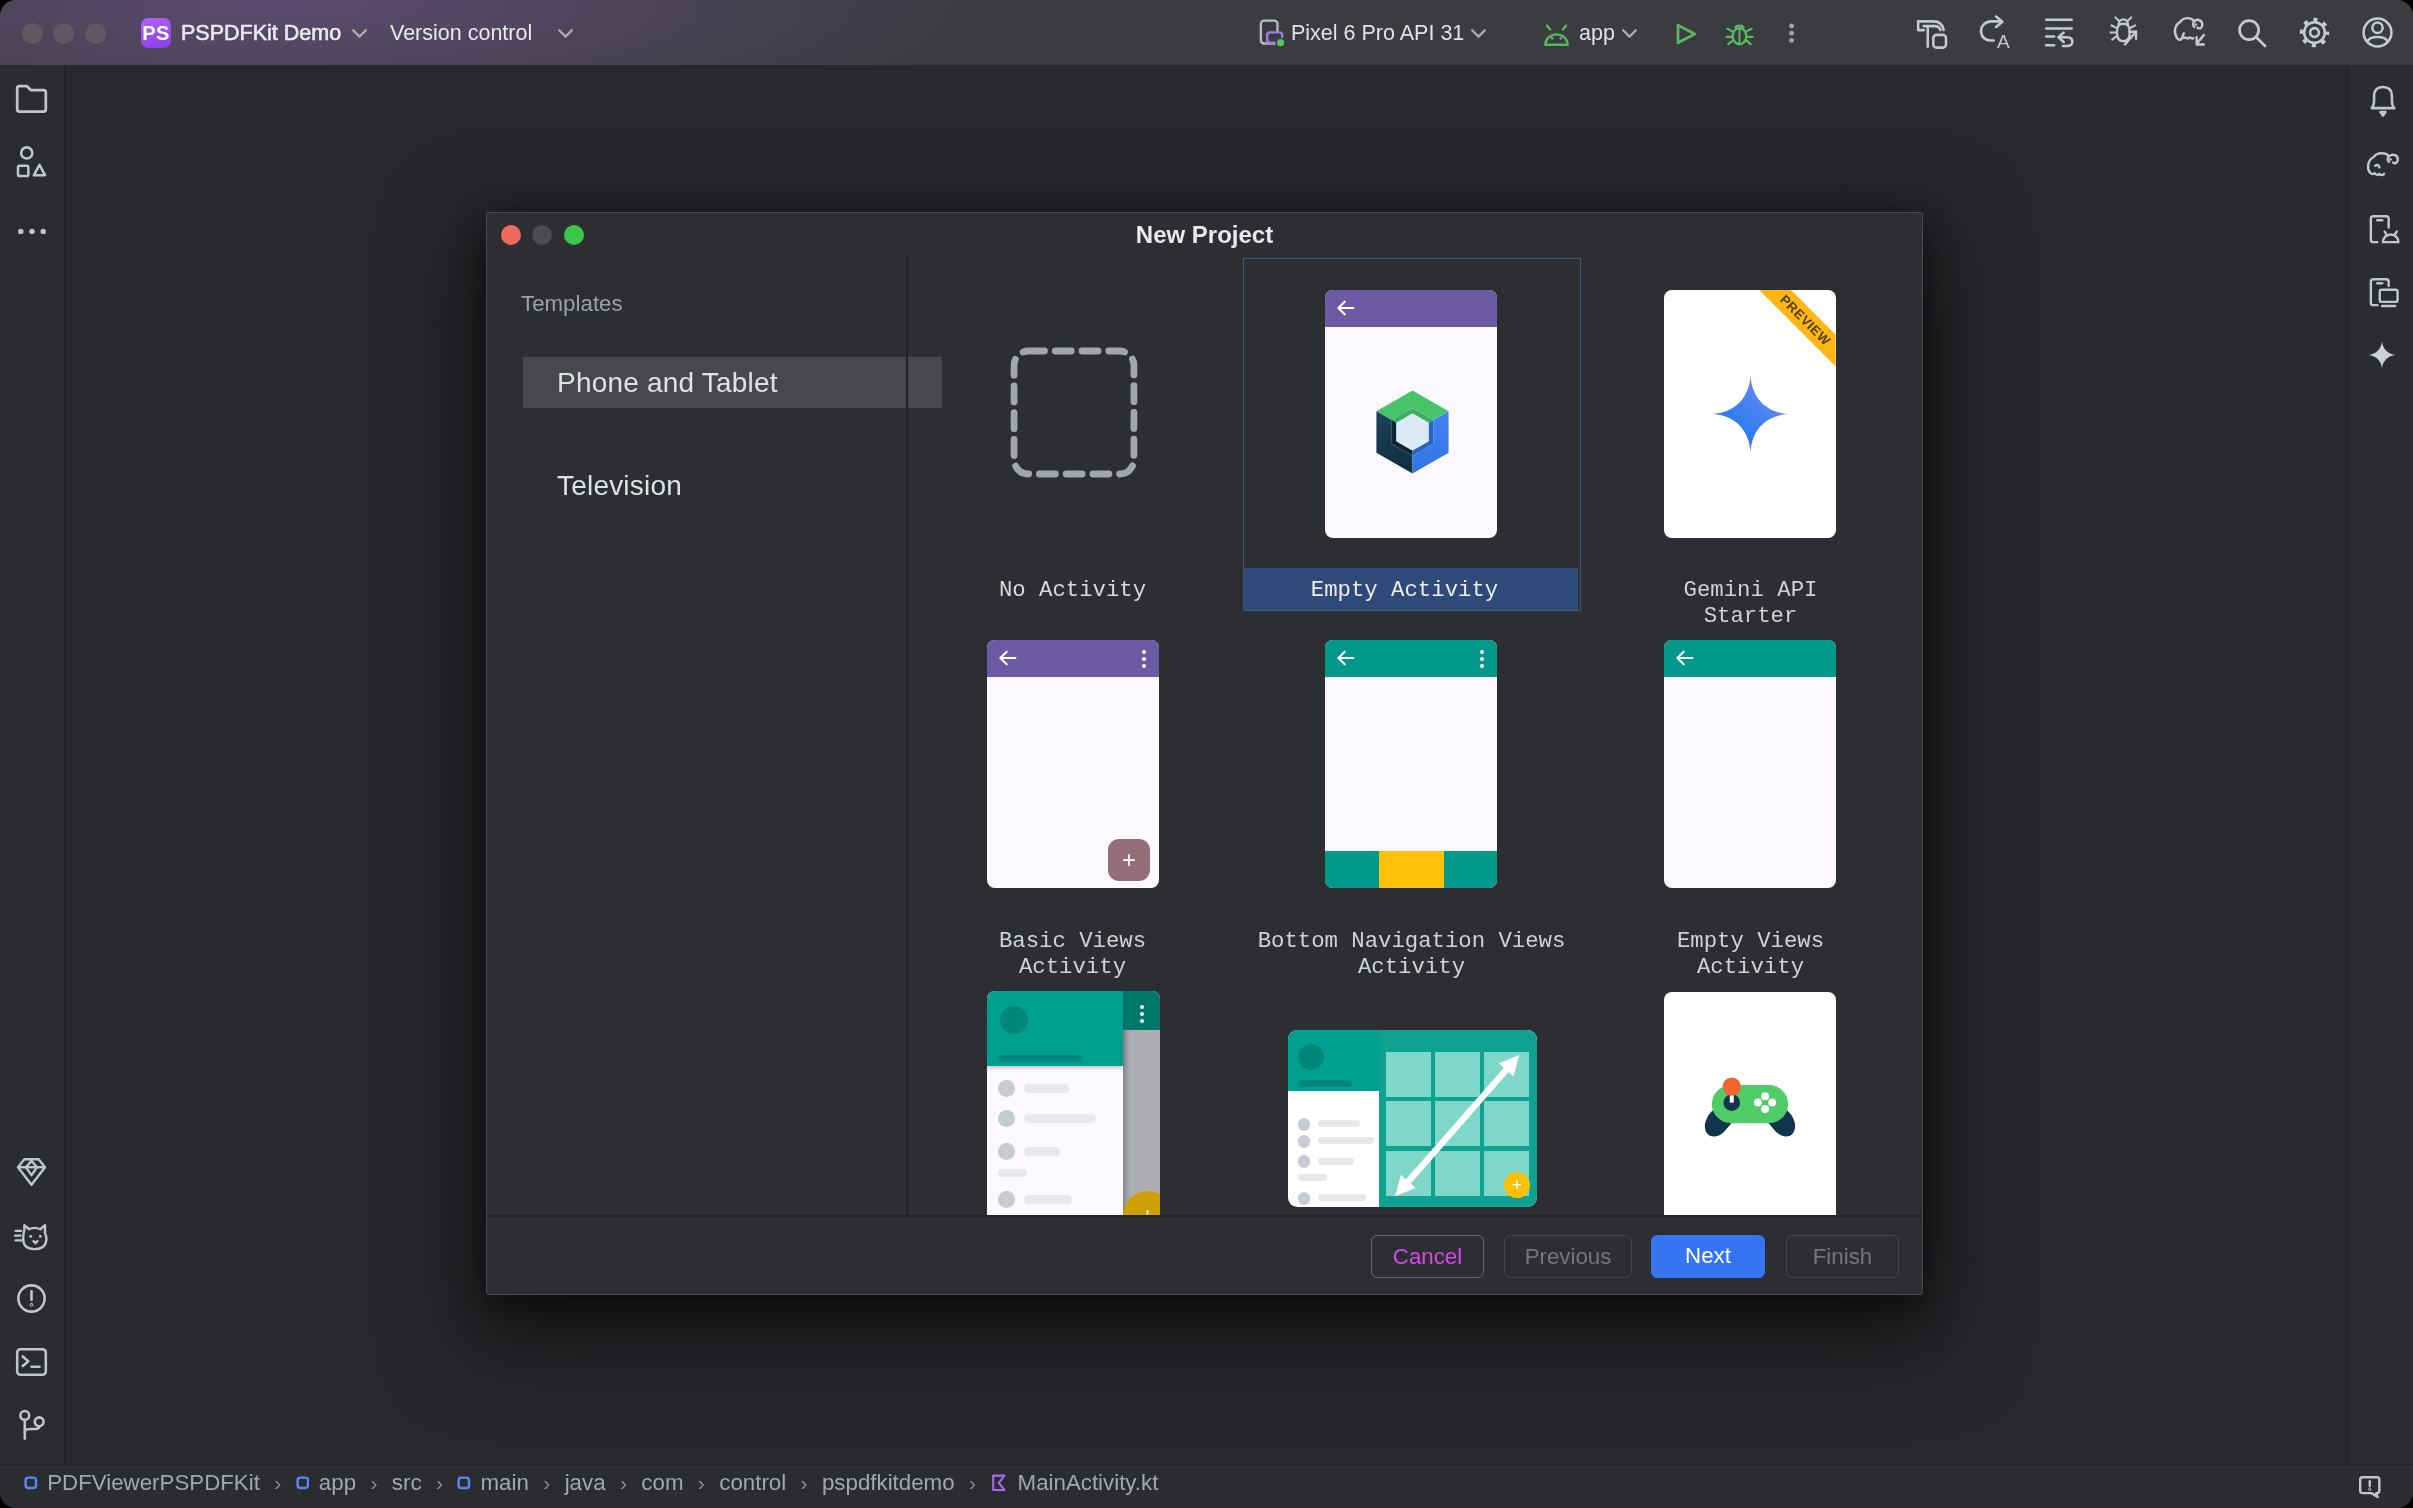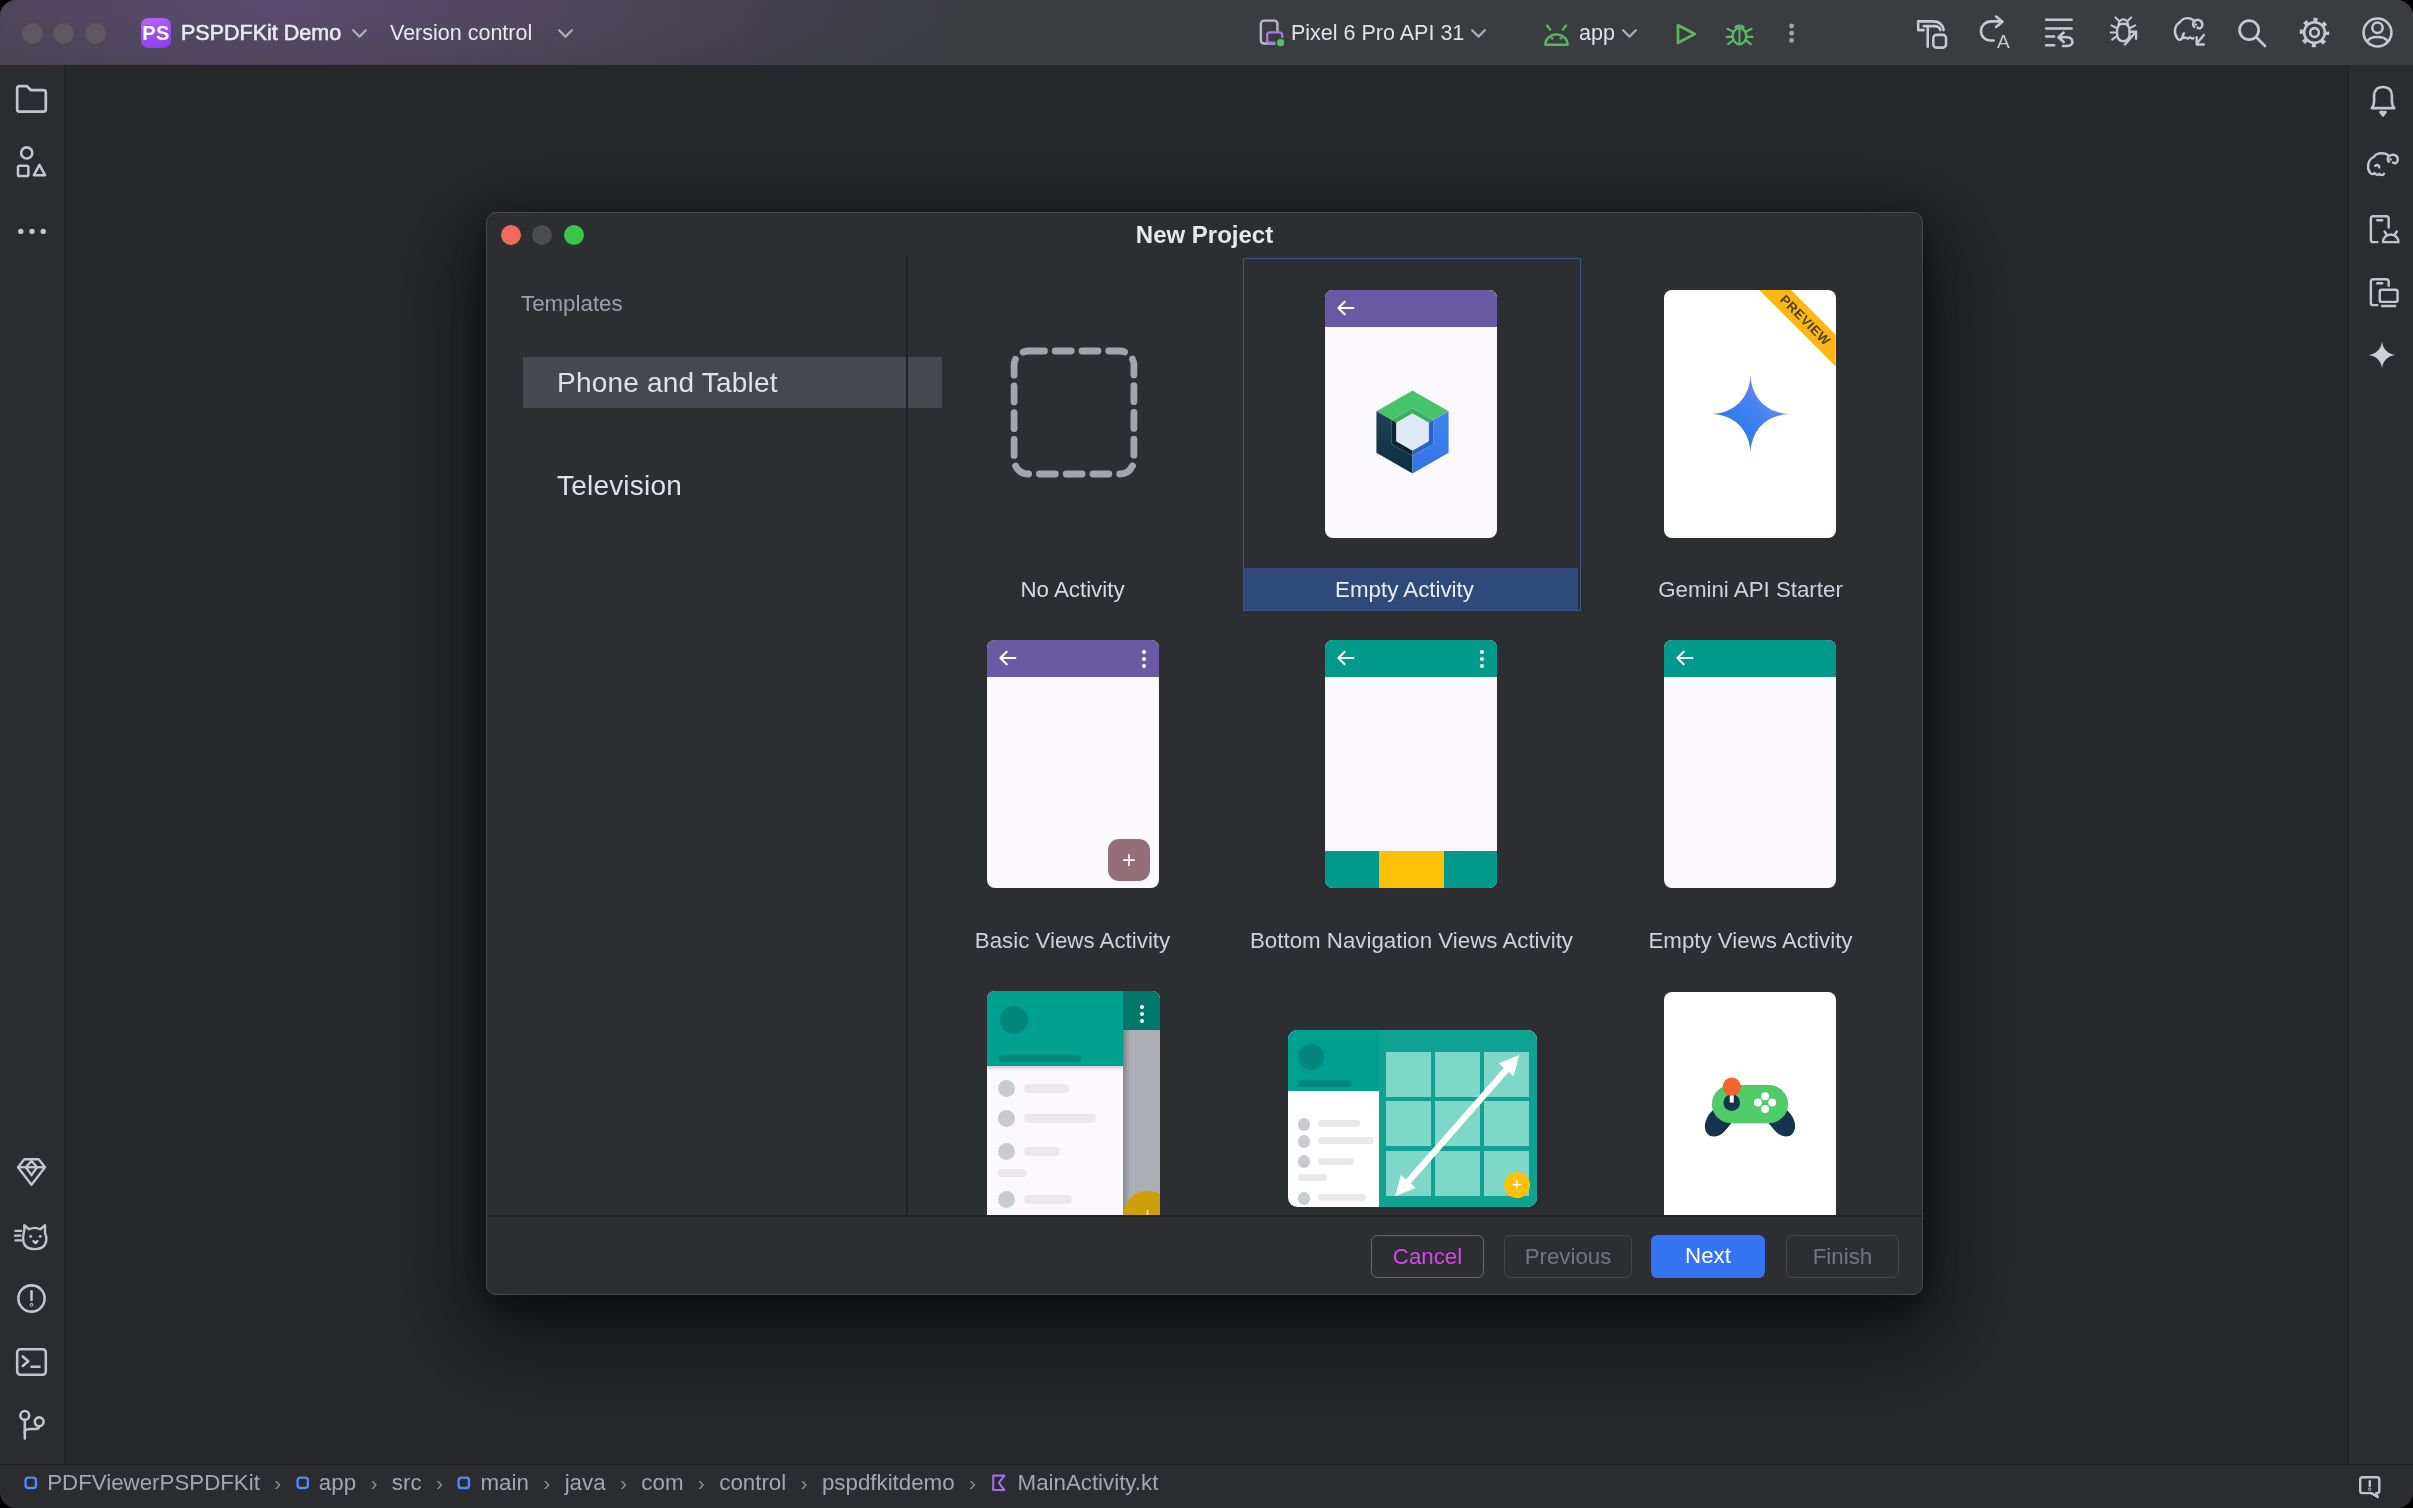--- a/index.html
+++ b/index.html
@@ -19,32 +19,32 @@
     color:#fff; font-size:20px; font-weight:bold; text-align:center; line-height:30px; letter-spacing:0.4px; }
   .tbtext { position:absolute; top:0; height:65px; line-height:67px; color:#E8EAEE; font-size:21.5px; font-weight:400; -webkit-text-stroke:0.6px #E8EAEE; }
   .tbtext2 { position:absolute; top:0; height:65px; line-height:67px; color:#DFE2E6; font-size:21.5px; font-weight:400; }
   
   #sideL { position:absolute; left:0; top:65px; width:65px; bottom:44px; background:#2A2C2F; border-right:1.6px solid #1F2123; }
   #sideR { position:absolute; right:0; top:65px; width:65px; bottom:44px; background:#2A2C2F; border-left:1.6px solid #1F2123; }
   #status { position:absolute; left:0; bottom:0; width:2413px; height:44px; background:#2A2C2F; border-top:1.6px solid #1F2123; }
   #editor { position:absolute; left:66px; right:67px; top:65px; bottom:45px; background:#26282B; }
   
   #dialog { position:absolute; left:486px; top:212px; width:1437px; height:1083px;
-    background:#2C2E32; border:1.6px solid #484A4E; border-radius:10px;
+    background:#2C2E32; border:1.6px solid #484A4E; border-radius:3px;
     box-shadow:0 32px 88px 16px rgba(0,0,0,0.55), 0 8px 32px rgba(0,0,0,0.45); }
   .dtl { position:absolute; top:12px; width:20px; height:20px; border-radius:50%; }
   #dtitle { position:absolute; left:0; right:0; top:8px; text-align:center; font-size:24px; font-weight:bold; color:#E7E9ED; }
   #tpanel { position:absolute; left:0; top:0; width:419px; height:1002px; }
   #tdivider { position:absolute; left:419px; top:43px; width:1.6px; height:959px; background:#202225; }
   #tpanel .hd { position:absolute; left:34px; top:78px; font-size:22.3px; color:#9CA0A7; }
   .trow { position:absolute; left:0; width:419px; height:51px; line-height:51px; padding-left:34px; font-size:28px; letter-spacing:0.2px; color:#DEE1E5;margin-left:36px; }
   .trow.sel { background:#46484E; }
   #gallery { position:absolute; left:0; top:0; width:1433px; height:1002px; overflow:hidden; }
   
-  .glabel { position:absolute; text-align:center; font-size:22.3px; color:#CFD2D8; }
+  .glabel { position:absolute; text-align:center; font-size:22.3px; color:#CFD2D8;font-family:Liberation Mono, monospace; }
   .phone { position:absolute; width:172px; height:248px; background:#FBF9FE; border-radius:8px; overflow:hidden; }
   .phdr { position:absolute; left:0; top:0; right:0; height:37px; }
   .purple { background:#6A5AA3; }
   .teal { background:#00998B; }
   .kebab i { position:absolute; width:4px; height:4px; border-radius:50%; background:#fff; }
   
   #fdivider { position:absolute; left:0; right:0; top:1002px; height:1.6px; background:#212326; }
   .btn { position:absolute; top:1022px; height:43px; border-radius:6.4px; font-size:22.3px; text-align:center; line-height:42px; }
   .btn.outline { border:1.6px solid #64676D; color:#d946ef; }
   .btn.dis { border:1.6px solid #45474B; color:#73767C; }

